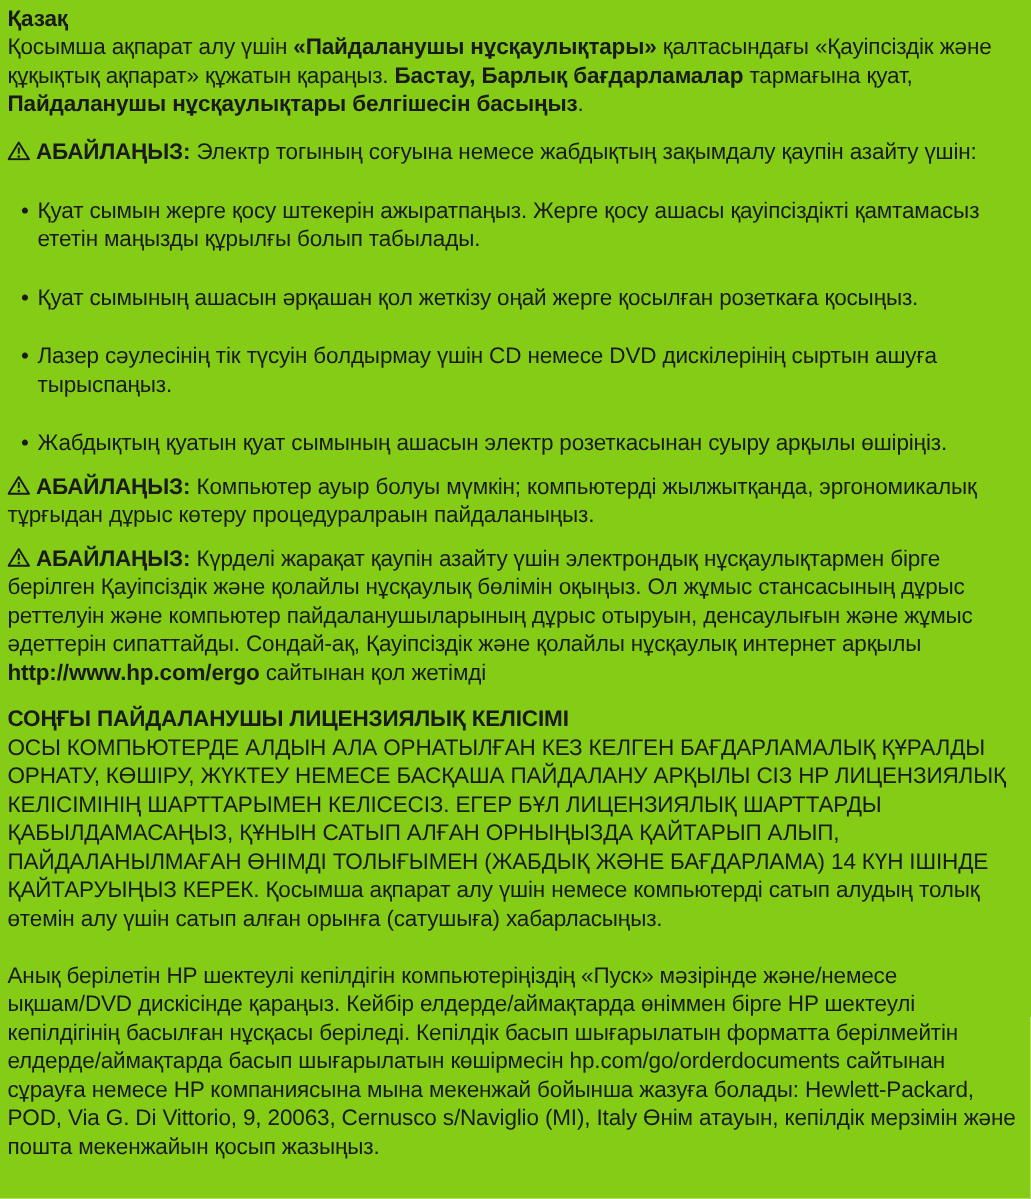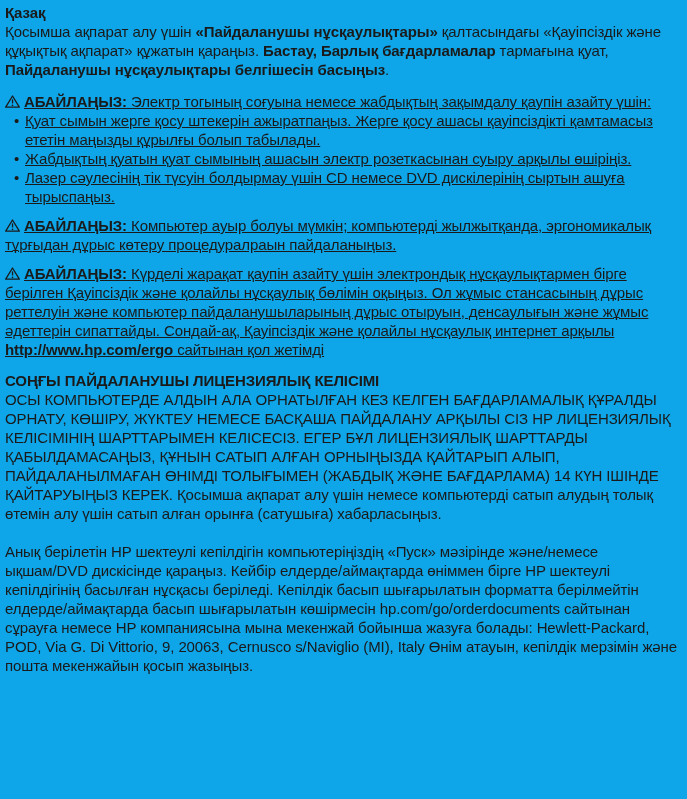--- a/index.html
+++ b/index.html
@@ -5,49 +5,50 @@
   html, body {
     margin: 0;
     padding: 0;
     background: #ffffff;
   }
   .page {
     width: 687px;
     min-height: 799px;
     box-sizing: border-box;
     padding: 3px 2px 10px 5px;
-    background: #0ea5e9;
+    background: #84cc16;
     font-family: "Liberation Sans", "DejaVu Sans", sans-serif;
     font-size: 15px;
     line-height: 19px;
     color: #1a1a1a;
     letter-spacing: -0.1px;
   }
   .heading {
     font-weight: bold;
     font-size: 15px;
     line-height: 19px;
     margin: 0;
   }
   p { margin: 0; }
   .bold { font-weight: bold; text-align: right; }
   .intro-paragraph { margin-bottom: 14px; }
   .safety-paragraph { margin-bottom: 13px; }
-  .warning-block { margin-bottom: 10px; text-decoration: underline; }
+  .warning-block { margin-bottom: 10px; }
   .warning-block.warning-last { margin-bottom: 12px; }
   .warn-icon { display: inline-block; margin-right: 4px; }
   .warn-icon svg { vertical-align: -1px; display: inline-block; }
   ul.bullet-list {
     list-style: none;
     margin: 0;
     padding: 0 0 0 9px;
   }
   ul.bullet-list li {
     position: relative;
     padding-left: 11px;
+    margin-top: 20px;
   }
   ul.bullet-list li::before {
     content: "\2022";
     position: absolute;
     left: 0;
     top: 0;
   }
   .eula-section { margin-bottom: 19px; }
 </style>
 </head>
@@ -62,22 +63,23 @@
   <p class="safety-paragraph"><span>Қосымша ақпарат алу үшін </span><span class="bold">«Пайдаланушы нұсқаулықтары»</span><span> қалтасындағы «Қауіпсіздік және құқықтық ақпарат» құжатын қараңыз. </span><span class="bold">Бастау, Барлық бағдарламалар</span><span> тармағына қуат, </span><span class="bold">Пайдаланушы нұсқаулықтары белгішесін басыңыз</span><span>.</span></p>
 
   <div class="warning-block">
     <p><span class="warn-icon"><svg width="15" height="13" viewBox="0 0 24 21" aria-hidden="true">
             <path d="M12 1.6 L23 19.6 H1 Z" fill="none" stroke="#1a1a1a" stroke-width="2.1" stroke-linejoin="round"></path>
             <rect x="11" y="7" width="2.1" height="6.6" fill="#1a1a1a"></rect>
             <circle cx="12.05" cy="16.6" r="1.35" fill="#1a1a1a"></circle>
           </svg></span><span class="bold">АБАЙЛАҢЫЗ:</span> <span>Электр тогының соғуына немесе жабдықтың зақымдалу қаупін азайту үшін:</span></p>
     <ul class="bullet-list">
       <li>Қуат сымын жерге қосу штекерін ажыратпаңыз. Жерге қосу ашасы қауіпсіздікті қамтамасыз ететін маңызды құрылғы болып табылады.</li>
+      <li>Қуат сымының ашасын әрқашан қол жеткізу оңай жерге қосылған розеткаға қосыңыз.</li>
+      <li>Лазер сәулесінің тік түсуін болдырмау үшін CD немесе DVD дискілерінің сыртын ашуға тырыспаңыз.</li>
       <li>Жабдықтың қуатын қуат сымының ашасын электр розеткасынан суыру арқылы өшіріңіз.</li>
-      <li>Лазер сәулесінің тік түсуін болдырмау үшін CD немесе DVD дискілерінің сыртын ашуға тырыспаңыз.</li>
     </ul>
   </div>
 
   <div class="warning-block">
     <p><span class="warn-icon"><svg width="15" height="13" viewBox="0 0 24 21" aria-hidden="true">
             <path d="M12 1.6 L23 19.6 H1 Z" fill="none" stroke="#1a1a1a" stroke-width="2.1" stroke-linejoin="round"></path>
             <rect x="11" y="7" width="2.1" height="6.6" fill="#1a1a1a"></rect>
             <circle cx="12.05" cy="16.6" r="1.35" fill="#1a1a1a"></circle>
           </svg></span><span class="bold">АБАЙЛАҢЫЗ:</span> <span>Компьютер ауыр болуы мүмкін; компьютерді жылжытқанда, эргономикалық тұрғыдан дұрыс көтеру процедуралраын пайдаланыңыз.</span></p>
   </div>

